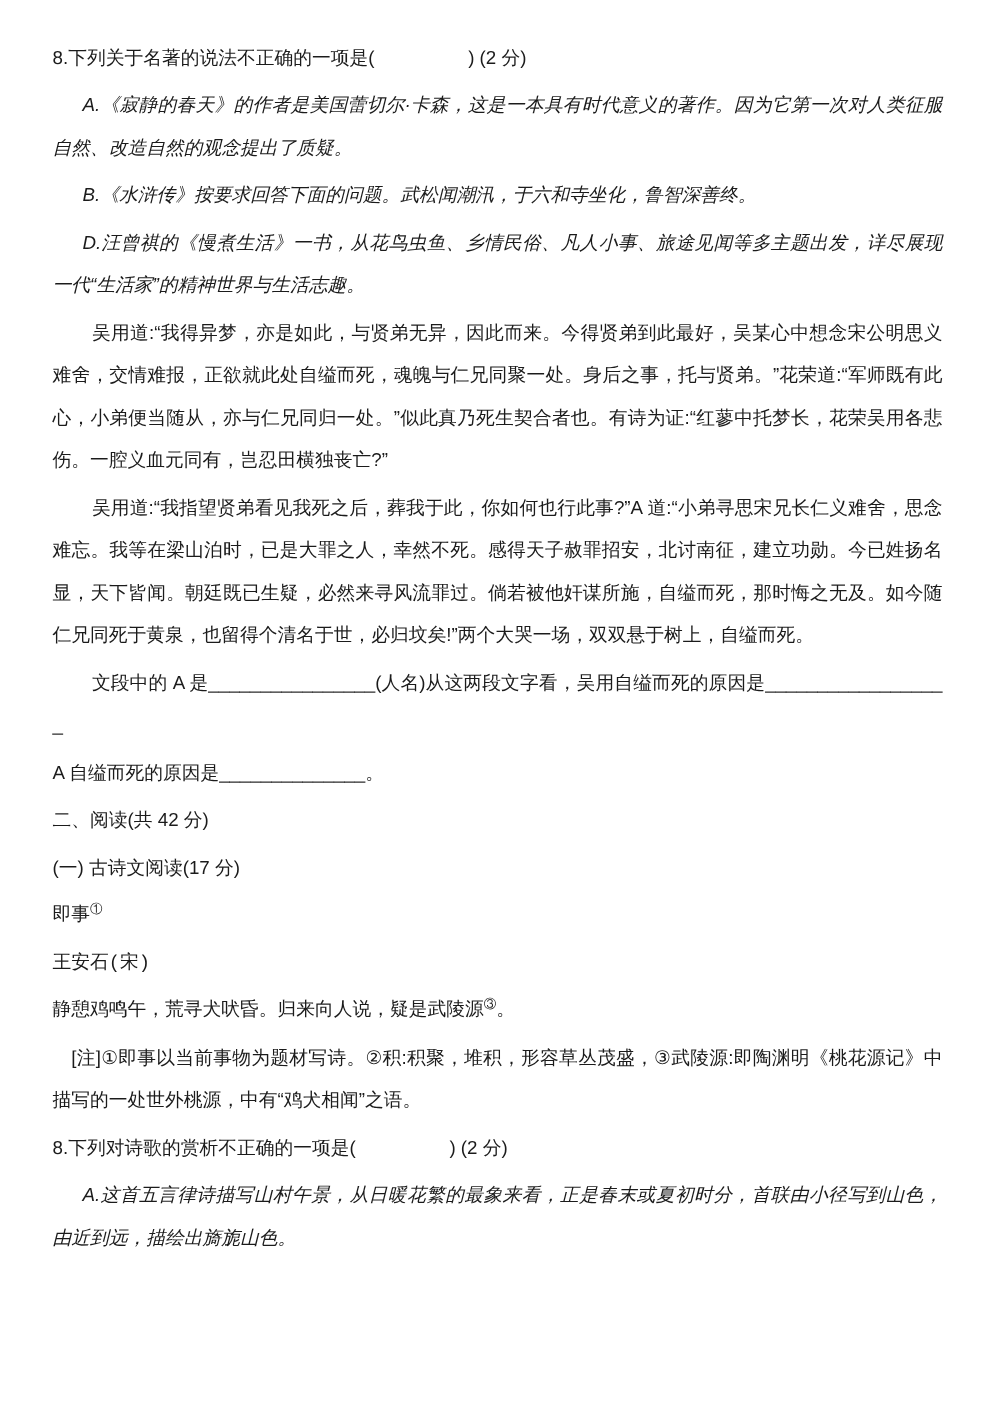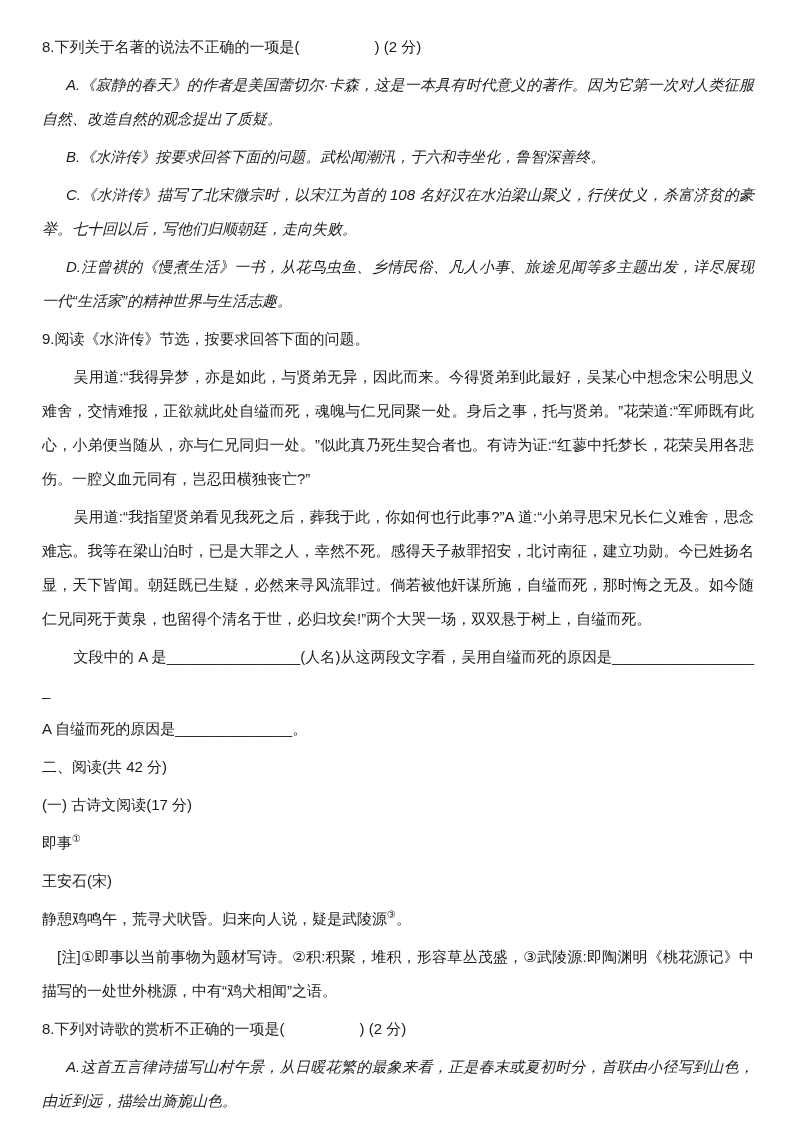--- a/index.html
+++ b/index.html
@@ -18,40 +18,38 @@
   }
   .page p {
     margin: 0 0 4px 0;
     line-height: 34px;
     text-align: justify;
     word-break: break-all;
   }
   .indent-1 { text-indent: 1em; }
   .indent-15 { text-indent: 1.6em; font-style: italic; }
   .indent-2 { text-indent: 2.1em; }
-  .center { text-align: right; text-indent: 0; }
+  .center { text-align: right; text-indent: 0; font-family: Liberation Mono, monospace; }
   sup {
     font-size: 10px;
     vertical-align: super;
     line-height: 0;
   }
 </style>
 </head>
 <body>
 
 <div class="page">
 
   <p>8.下列关于名著的说法不正确的一项是(　　　　　) (2 分)</p>
 
   <p class="indent-15">A.《寂静的春天》的作者是美国蕾切尔·卡森，这是一本具有时代意义的著作。因为它第一次对人类征服自然、改造自然的观念提出了质疑。</p>
   <p class="indent-15">B.《水浒传》按要求回答下面的问题。武松闻潮汛，于六和寺坐化，鲁智深善终。</p>
-  <p class="indent-15">C.《水浒传》描写了北宋微宗时，以宋江为首的 108 名好汉在水泊梁山聚义，行侠仗义，杀富济贫的豪举。七十回以后，写他们归顺朝廷，走向失败。</p>
   <p class="indent-15">D.汪曾祺的《慢煮生活》一书，从花鸟虫鱼、乡情民俗、凡人小事、旅途见闻等多主题出发，详尽展现一代“生活家”的精神世界与生活志趣。</p>
 
-  <p>9.阅读《水浒传》节选，按要求回答下面的问题。</p>
 
   <p class="indent-2">吴用道:“我得异梦，亦是如此，与贤弟无异，因此而来。今得贤弟到此最好，吴某心中想念宋公明思义难舍，交情难报，正欲就此处自缢而死，魂魄与仁兄同聚一处。身后之事，托与贤弟。”花荣道:“军师既有此心，小弟便当随从，亦与仁兄同归一处。”似此真乃死生契合者也。有诗为证:“红蓼中托梦长，花荣吴用各悲伤。一腔义血元同有，岂忍田横独丧亡?”</p>
   <p class="indent-2">吴用道:“我指望贤弟看见我死之后，葬我于此，你如何也行此事?”A 道:“小弟寻思宋兄长仁义难舍，思念难忘。我等在梁山泊时，已是大罪之人，幸然不死。感得天子赦罪招安，北讨南征，建立功勋。今已姓扬名显，天下皆闻。朝廷既已生疑，必然来寻风流罪过。倘若被他奸谋所施，自缢而死，那时悔之无及。如今随仁兄同死于黄泉，也留得个清名于世，必归坟矣!”两个大哭一场，双双悬于树上，自缢而死。</p>
 
   <p class="indent-2">文段中的 A 是________________(人名)从这两段文字看，吴用自缢而死的原因是__________________</p>
   <p>A 自缢而死的原因是______________。</p>
 
   <p>二、阅读(共 42 分)</p>
   <p>(一) 古诗文阅读(17 分)</p>
 

